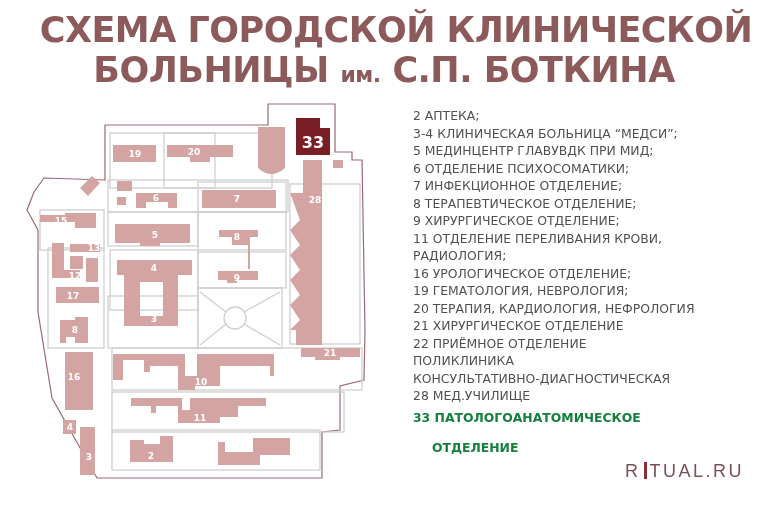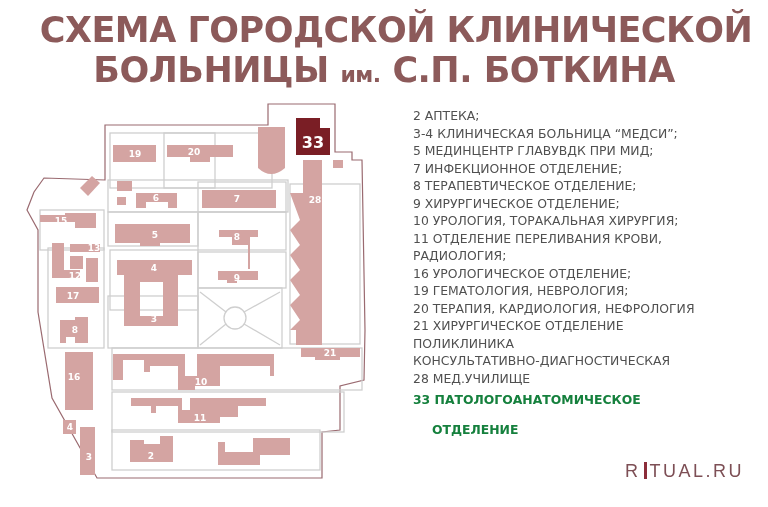--- a/index.html
+++ b/index.html
@@ -112,30 +112,31 @@
     <text x="75" y="279" class="lbl">12</text>
     <text x="94" y="251" class="lbl">13</text>
     <text x="61" y="224" class="lbl">15</text>
   </g>
 </svg>
 
 <div class="legend">
   <div class="row">2   АПТЕКА;</div>
   <div class="row">3-4   КЛИНИЧЕСКАЯ БОЛЬНИЦА “МЕДСИ”;</div>
   <div class="row">5   МЕДИНЦЕНТР ГЛАВУВДК ПРИ МИД;</div>
+  <div class="row">6   ОТДЕЛЕНИЕ ПСИХОСОМАТИКИ;</div>
   <div class="row">7   ИНФЕКЦИОННОЕ ОТДЕЛЕНИЕ;</div>
   <div class="row">8   ТЕРАПЕВТИЧЕСКОЕ ОТДЕЛЕНИЕ;</div>
   <div class="row">9   ХИРУРГИЧЕСКОЕ ОТДЕЛЕНИЕ;</div>
-  <div class="row">10  УРОЛОГИЯ, ТОРАКАЛЬНАЯ ХИРУРГИЯ;</div>
   <div class="row">11  ОТДЕЛЕНИЕ ПЕРЕЛИВАНИЯ КРОВИ,</div>
   <div class="row">РАДИОЛОГИЯ;</div>
   <div class="row">16  УРОЛОГИЧЕСКОЕ ОТДЕЛЕНИЕ;</div>
   <div class="row">19  ГЕМАТОЛОГИЯ, НЕВРОЛОГИЯ;</div>
   <div class="row">20  ТЕРАПИЯ, КАРДИОЛОГИЯ, НЕФРОЛОГИЯ</div>
   <div class="row">21  ХИРУРГИЧЕСКОЕ ОТДЕЛЕНИЕ</div>
+  <div class="row">22  ПРИЁМНОЕ ОТДЕЛЕНИЕ</div>
   <div class="row">ПОЛИКЛИНИКА</div>
   <div class="row">КОНСУЛЬТАТИВНО-ДИАГНОСТИЧЕСКАЯ</div>
   <div class="row">28  МЕД.УЧИЛИЩЕ</div>
   <div class="row hl">
     <span>33</span>
     <span>ПАТОЛОГОАНАТОМИЧЕСКОЕ</span>
     <span class="indent">ОТДЕЛЕНИЕ</span>
   </div>
 </div>
 

